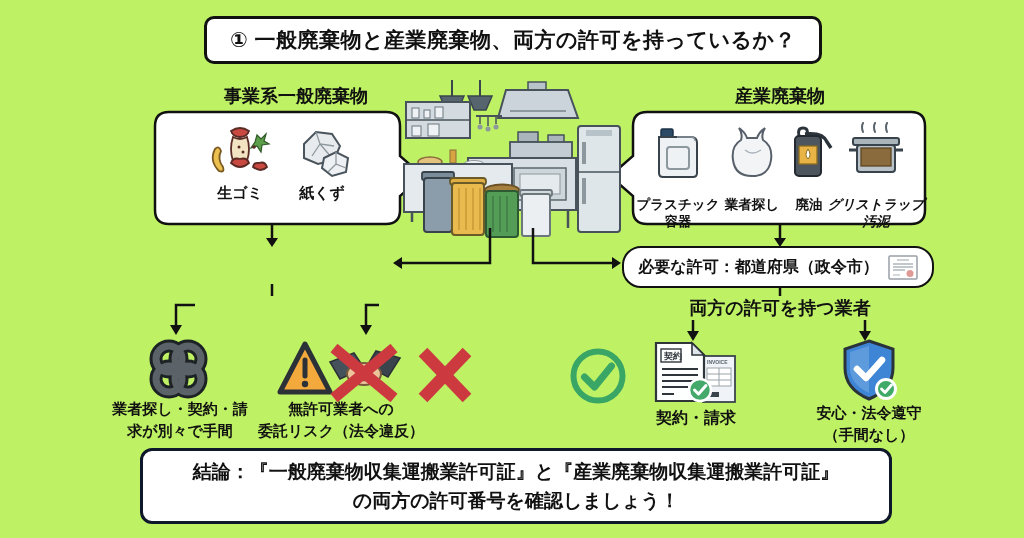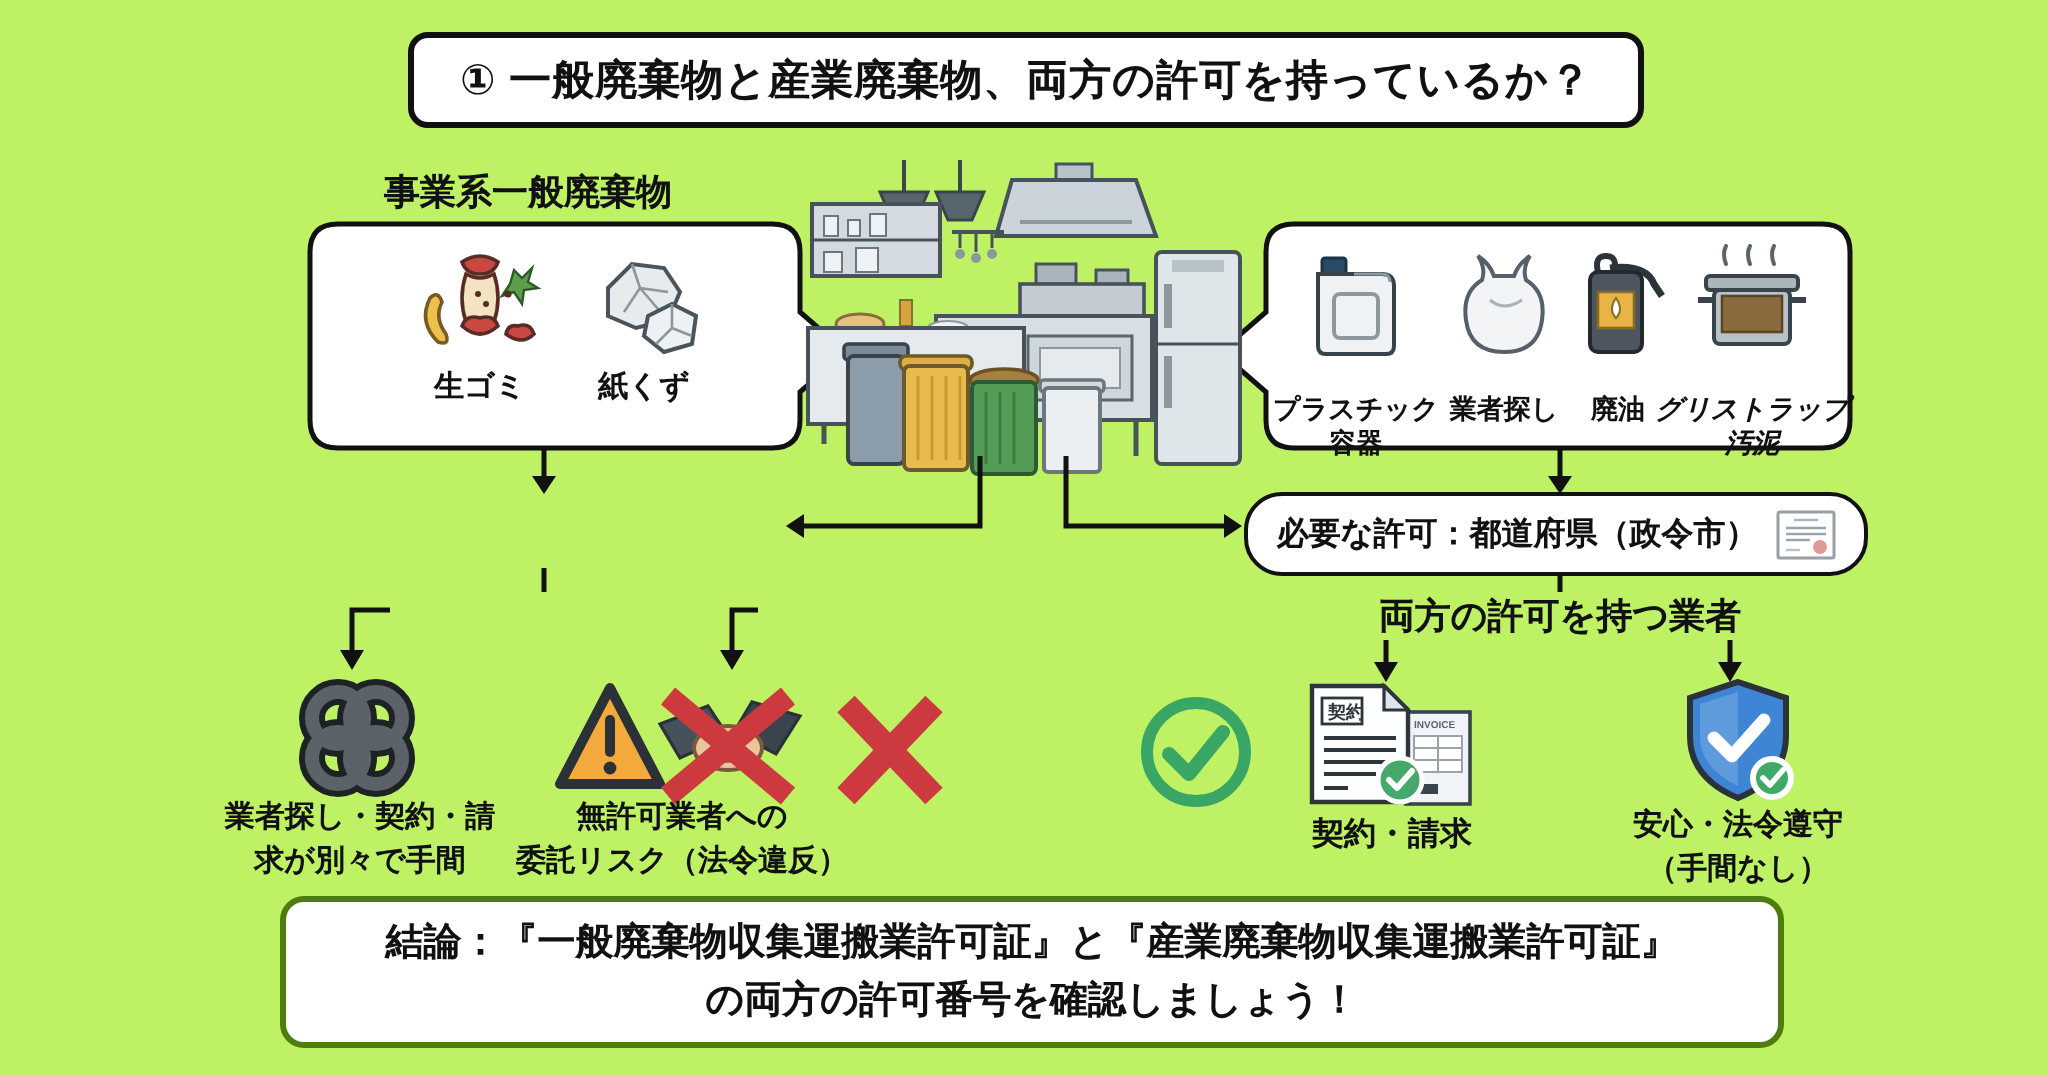--- a/index.html
+++ b/index.html
@@ -21,21 +21,21 @@
   .small-label{font-size:13.5px;font-weight:bold;text-align:center;line-height:1.25;white-space:pre-line;z-index:3;margin-top:16px;}
   .permit-box{
     height:38px;border:2.5px solid #111;border-radius:19px;background:#fff;
     display:flex;align-items:center;justify-content:center;gap:9px;
     font-size:16px;font-weight:bold;z-index:2;
   }
   .group-heading{font-size:18px;font-weight:bold;text-align:center;z-index:2;}
   .result-label{font-size:15px;font-weight:bold;text-align:center;line-height:1.45;white-space:pre-line;z-index:3;}
   .conclusion-box{
     left:140px;top:448px;width:746px;height:70px;
-    border:3px solid #4d7c0f;border-radius:12px;background:#fff;
+    border:3px solid #0f172a;border-radius:12px;background:#fff;
     display:flex;align-items:center;justify-content:center;z-index:2;
   }
   .conclusion-text{
     font-size:19px;font-weight:bold;text-align:center;line-height:1.55;white-space:pre-line;
   }
   #diagram-layer{position:absolute;left:0;top:0;z-index:1;}
 </style>
 </head>
 <body>
 
@@ -125,22 +125,23 @@
       <path d="M360 325 H372 L366 335 Z"></path>
       <path d="M687 331 H699 L693 341 Z"></path>
       <path d="M859 331 H871 L865 341 Z"></path>
     </g>
   </svg>
 
   <div class="abs title-box">
     <span>① 一般廃棄物と産業廃棄物、両方の許可を持っているか？</span>
   </div>
 
-  <div class="abs section-heading" style="left:144px;top:84px;width:240px;">事業系一般廃棄物</div>
-
+  <div class="abs section-heading" style="left:176px;top:84px;width:240px;">事業系一般廃棄物</div>
+
+  <div class="abs section-heading" style="left:660px;top:84px;width:240px;">産業廃棄物</div>
 
   <svg class="abs z1" style="left:207px;top:125px;" width="66" height="56" viewBox="0 0 66 56">
     <path d="M24 6 Q33 0 42 6 Q40 12 33 12 Q26 12 24 6 Z" fill="#c94840" stroke="#5a2a24" stroke-width="1.8"></path>
     <path d="M26 12 Q22 24 26 36 Q33 40 40 36 Q44 24 40 12 Q33 16 26 12 Z" fill="#f2e3c2" stroke="#5a2a24" stroke-width="1.8"></path>
     <path d="M24 38 Q33 46 42 38 Q40 32 33 34 Q26 32 24 38 Z" fill="#c94840" stroke="#5a2a24" stroke-width="1.8"></path>
     <circle cx="32" cy="22" r="1.5" fill="#5a2a24"></circle>
       <circle cx="36" cy="27" r="1.5" fill="#5a2a24"></circle>
     <path d="M8 24 Q2 36 12 46 Q18 48 16 42 Q10 34 14 26 Q12 20 8 24 Z" fill="#ecc04f" stroke="#7a5a20" stroke-width="1.8"></path>
     <path d="M50 10 l4 4 5-5 -2 7 5 3 -7 1 -1 7 -4-6 -6 2 4-6 Z" fill="#5c9e4a" stroke="#2e5a28" stroke-width="1.2"></path>
     <path d="M46 42 Q54 48 60 42 Q58 36 52 38 Q47 37 46 42 Z" fill="#c94840" stroke="#5a2a24" stroke-width="1.8"></path>

